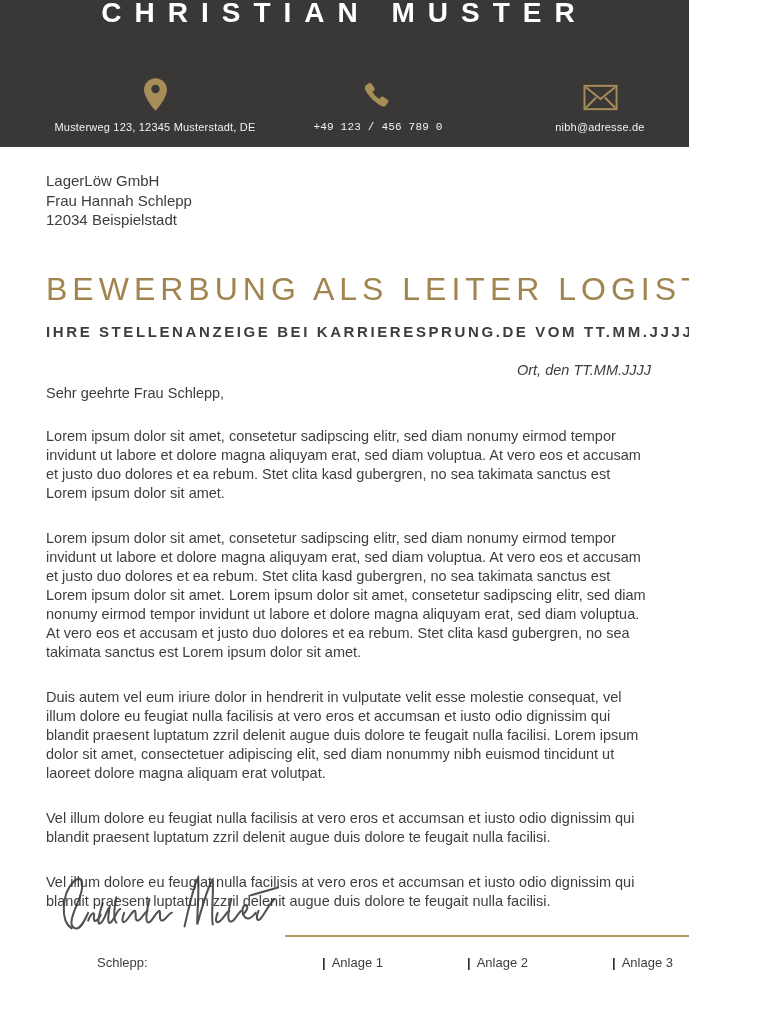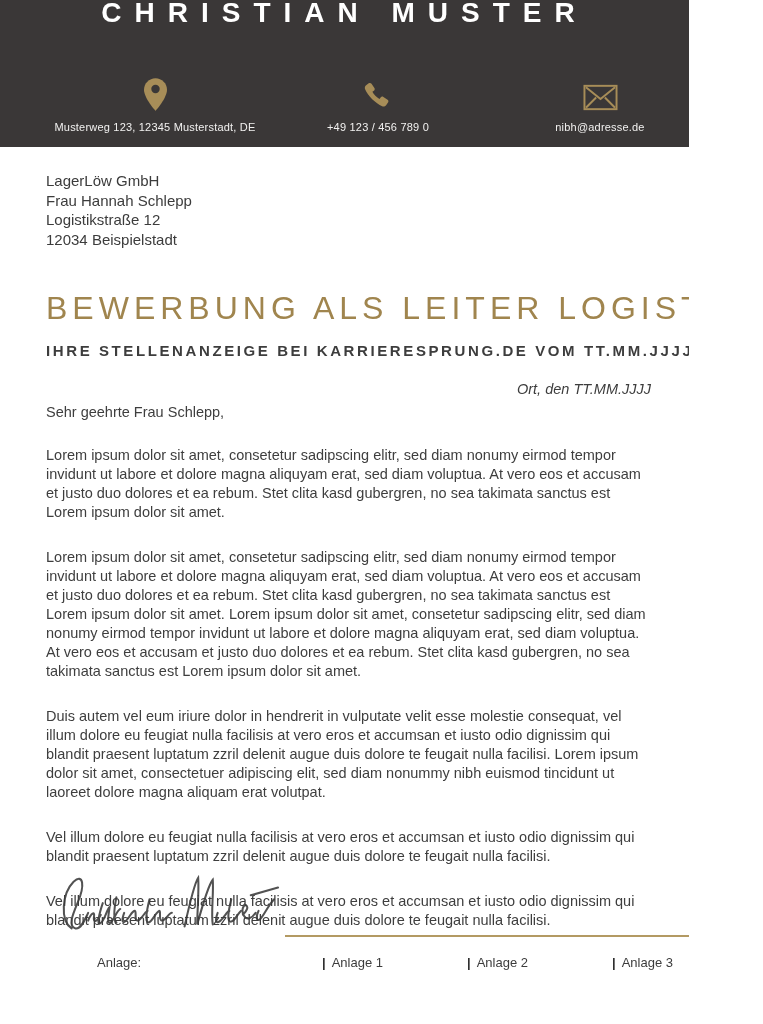--- a/index.html
+++ b/index.html
@@ -39,21 +39,21 @@
   }
   .contact-col .icon{height:36px;display:flex;align-items:flex-end;justify-content:center;}
   .contact-label{
     margin-top:10px;
     font-size:11px;
     color:#f2f1f0;
     letter-spacing:0.2px;
     white-space:nowrap;
   }
   .col-location{left:45px;justify-content:space-between;}
-  .col-phone{left:268px;}
+  .col-phone{left:268px;font-family:Liberation Mono, monospace;}
   .col-email{left:490px;}
   
   .recipient{
     margin:24px 0 0 46px;
     font-size:15px;
     line-height:19.5px;
     color:#3c3c3c;
   }
   
   .title{
@@ -155,21 +155,20 @@
           <path d="M3,3 L18,15 L33,3 M3,24 L13.5,13.5 M33,24 L22.5,13.5" fill="none" stroke="#a78d58" stroke-width="2"></path>
         </svg>
       </span>
       <span class="contact-label">nibh@adresse.de</span>
     </div>
   </div>
 
   <div class="recipient">
     <div>LagerLöw GmbH</div>
     <div>Frau Hannah Schlepp</div>
-    <div>Logistikstraße 12</div>
     <div>12034 Beispielstadt</div>
   </div>
 
   <div class="title">BEWERBUNG ALS LEITER LOGISTIK</div>
   <div class="subject">IHRE STELLENANZEIGE BEI KARRIERESPRUNG.DE VOM TT.MM.JJJJ</div>
   <div class="date-line">Ort, den TT.MM.JJJJ</div>
 
   <div class="salutation">Sehr geehrte Frau Schlepp,</div>
   <p class="body-paragraph">Lorem ipsum dolor sit amet, consetetur sadipscing elitr, sed diam nonumy eirmod tempor invidunt ut labore et dolore magna aliquyam erat, sed diam voluptua. At vero eos et accusam et justo duo dolores et ea rebum. Stet clita kasd gubergren, no sea takimata sanctus est Lorem ipsum dolor sit amet.</p>
   <p class="body-paragraph">Lorem ipsum dolor sit amet, consetetur sadipscing elitr, sed diam nonumy eirmod tempor invidunt ut labore et dolore magna aliquyam erat, sed diam voluptua. At vero eos et accusam et justo duo dolores et ea rebum. Stet clita kasd gubergren, no sea takimata sanctus est Lorem ipsum dolor sit amet. Lorem ipsum dolor sit amet, consetetur sadipscing elitr, sed diam nonumy eirmod tempor invidunt ut labore et dolore magna aliquyam erat, sed diam voluptua. At vero eos et accusam et justo duo dolores et ea rebum. Stet clita kasd gubergren, no sea takimata sanctus est Lorem ipsum dolor sit amet.</p>
@@ -188,21 +187,21 @@
       <path d="M132,58 C136,40 142,14 146,8 C147,22 145,42 145,56 C150,38 156,16 161,10 C162,24 159,46 161,56"></path>
       <path d="M166,44 C163,52 164,56 169,52 C173,48 176,42 178,42"></path>
       <path d="M180,30 C177,42 175,54 180,53 C184,52 187,44 190,42"></path>
       <path d="M192,46 C196,42 198,38 195,36 C192,36 190,42 193,47 C196,52 201,50 205,44"></path>
       <path d="M208,42 C205,48 206,54 210,50 C214,46 218,36 224,30"></path>
       <path d="M200,26 L228,18"></path>
     </g>
   </svg>
 
   <div class="attachments-divider"></div>
-  <div class="attachments-label">Anlage:</div>
+  <div class="attachments-label">Schlepp:</div>
 
   <div class="attachment-item att-1">
     <span class="sep">|</span><span>Anlage 1</span>
   </div>
   <div class="attachment-item att-2">
     <span class="sep">|</span><span>Anlage 2</span>
   </div>
   <div class="attachment-item att-3">
     <span class="sep">|</span><span>Anlage 3</span>
   </div>

